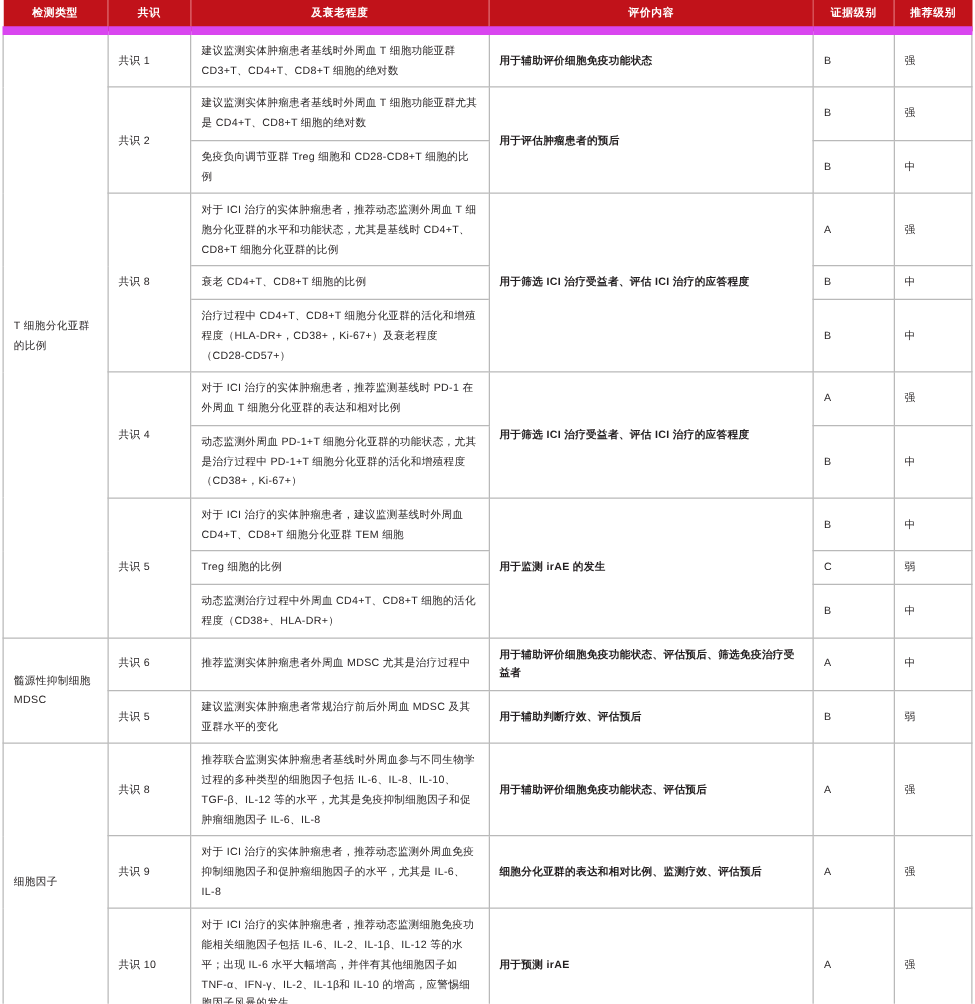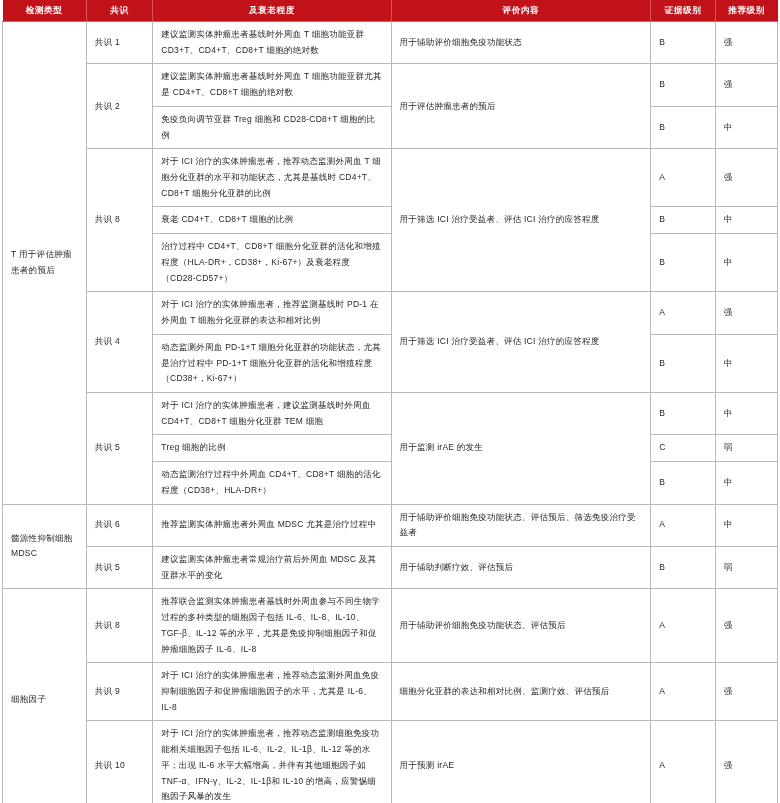--- a/index.html
+++ b/index.html
@@ -34,21 +34,21 @@
     background: #c1121a;
     color: #ffffff;
     font-weight: bold;
     font-size: 8.6px;
     letter-spacing: 0.6px;
     height: 21px;
     padding: 0 2px;
     text-align: center;
     vertical-align: middle;
     border-right: 1px solid #d8555b;
-    border-bottom: 1px solid #d946ef;
+    border-bottom: 7px solid #d946ef;
   }
   #consensus-table thead th:last-child { border-right: none; }
 
   #consensus-table td {
     border: 1px solid #b9b9b9;
     padding: 5px 8px;
     vertical-align: middle;
     text-align: left;
     word-break: break-word;
   }
@@ -63,20 +63,21 @@
     padding: 4px 4px;
     border-radius: 14px;
   }
   td.cell-content {
     padding: 7px 10px 7px 11px;
     letter-spacing: 0.25px;
   }
   td.cell-eval {
     padding: 6px 10px;
     letter-spacing: 0.25px;
+    font-weight: bold;
   }
   td.cell-evid, td.cell-rec {
     text-align: center;
     letter-spacing: 0.3px;
   }
   tr.section-start > td { border-top: 1px solid #9a9a9a; }
   #consensus-table tbody tr:first-child > td { border-top: 1px solid #b9b9b9; }
 </style>
 </head>
 <body>
@@ -95,21 +96,21 @@
       <th>检测类型</th>
       <th>共识</th>
       <th>及衰老程度</th>
       <th>评价内容</th>
       <th>证据级别</th>
       <th>推荐级别</th>
     </tr>
   </thead>
   <tbody id="table-body">
       <tr>
-        <td class="cell-type" rowspan="11">T 用于评估肿瘤患者的预后</td>
+        <td class="cell-type" rowspan="11">T 细胞分化亚群的比例</td>
         <td class="cell-cons" rowspan="1">共识 1</td>
         <td class="cell-content">建议监测实体肿瘤患者基线时外周血 T 细胞功能亚群 CD3+T、CD4+T、CD8+T 细胞的绝对数</td>
         <td class="cell-eval" rowspan="1">用于辅助评价细胞免疫功能状态</td>
         <td class="cell-evid">B</td>
         <td class="cell-rec">强</td>
       </tr>
       <tr>
         <td class="cell-cons" rowspan="2">共识 2</td>
         <td class="cell-content">建议监测实体肿瘤患者基线时外周血 T 细胞功能亚群尤其是 CD4+T、CD8+T 细胞的绝对数</td>
         <td class="cell-eval" rowspan="2">用于评估肿瘤患者的预后</td>

